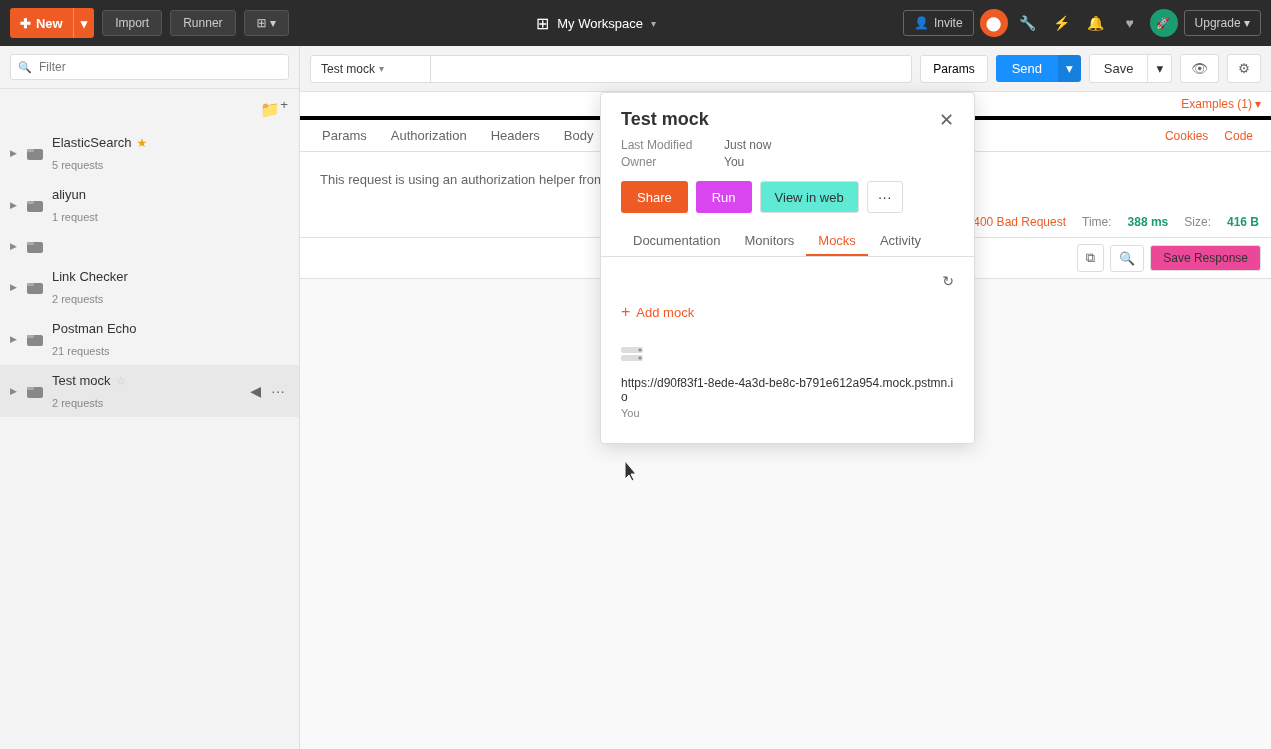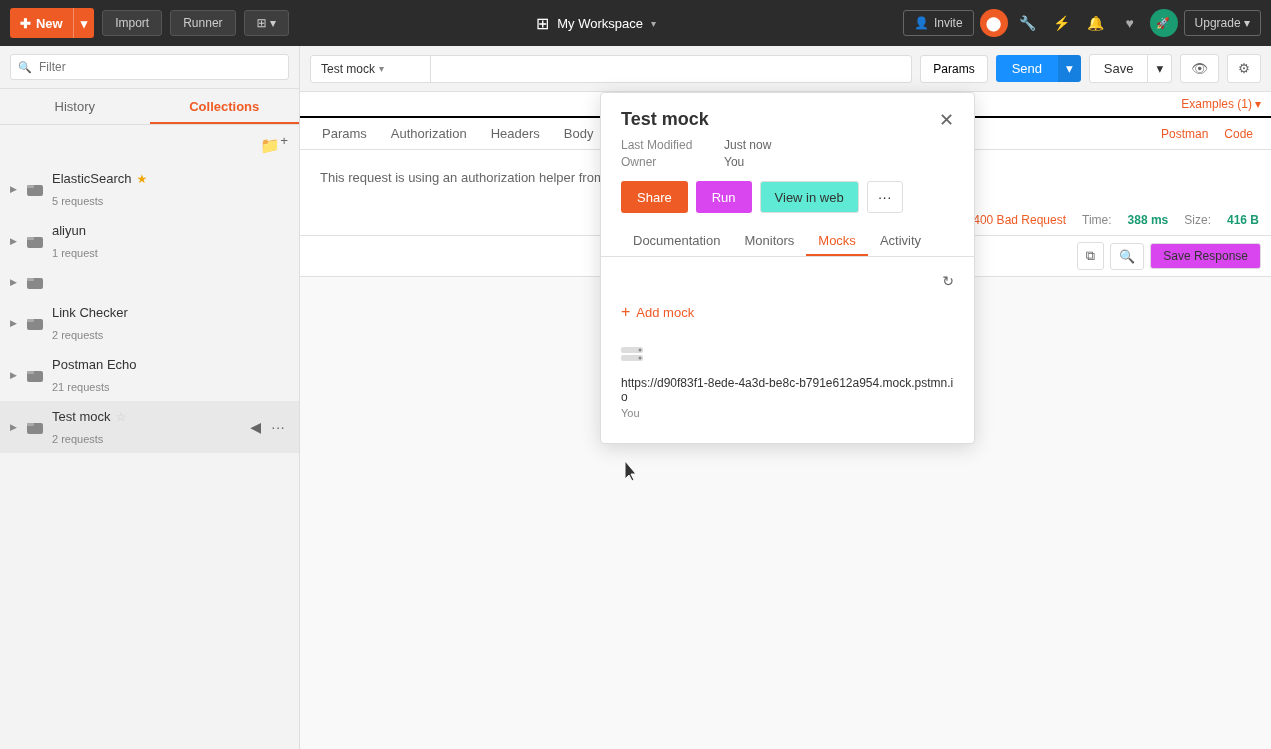--- a/index.html
+++ b/index.html
@@ -82,33 +82,33 @@
     .url-input { flex: 1; padding: 6px 10px; border: none; outline: none; font-size: 12px; color: #666; background: transparent; }
     .params-btn { background: white; border: 1px solid #ddd; border-radius: 3px; padding: 6px 12px; cursor: pointer; font-size: 12px; }
     .send-btn-group { display: flex; }
     .send-btn { background: #1890ff; color: white; border: none; border-radius: 3px 0 0 3px; padding: 6px 16px; cursor: pointer; font-size: 13px; font-weight: 500; }
     .send-arrow { background: #1680e0; color: white; border: none; border-radius: 0 3px 3px 0; padding: 6px 8px; cursor: pointer; }
     .save-btn-group { display: flex; }
     .save-btn { background: white; color: #333; border: 1px solid #ddd; border-radius: 3px 0 0 3px; padding: 6px 14px; cursor: pointer; font-size: 13px; }
     .save-arrow { background: white; color: #333; border: 1px solid #ddd; border-left: none; border-radius: 0 3px 3px 0; padding: 6px 8px; cursor: pointer; }
     .eye-btn { background: white; border: 1px solid #ddd; border-radius: 3px; padding: 6px 10px; cursor: pointer; color: #666; }
     .settings-btn { background: white; border: 1px solid #ddd; border-radius: 3px; padding: 6px 10px; cursor: pointer; color: #666; }
-    .examples-bar { display: flex; justify-content: flex-end; align-items: flex-start; padding: 5px 10px; border-bottom: 2px solid #000000; }
+    .examples-bar { display: flex; justify-content: flex-end; align-items: flex-start; padding: 5px 10px; border-bottom: 4px solid #000000; }
     .examples-link { color: #ef5b25; font-size: 12px; cursor: pointer; display: flex; align-items: center; gap: 3px; }
     .request-tabs { display: flex; border-bottom: 1px solid #e0e0e0; padding: 0 10px; background: white; }
     .req-tab { padding: 8px 12px; font-size: 13px; color: #666; cursor: pointer; }
     .response-area { flex: 1; display: flex; flex-direction: column; position: relative; }
     .auth-notice { padding: 20px; color: #666; font-size: 13px; }
     .auth-notice a { color: #1890ff; text-decoration: none; }
     .response-status-bar { display: flex; align-items: center; justify-content: flex-end; gap: 16px; padding: 8px 12px; border-bottom: 1px solid #e0e0e0; font-size: 12px; }
     .status-400 { color: #ef5b25; font-weight: 500; }
     .status-value { font-weight: 700; text-align: right; }
     .response-toolbar { display: flex; align-items: center; justify-content: flex-end; gap: 6px; padding: 6px 10px; border-bottom: 1px solid #e0e0e0; }
     .resp-icon-btn { background: white; border: 1px solid #ddd; border-radius: 3px; padding: 5px 8px; cursor: pointer; color: #666; font-size: 13px; }
-    .save-response-btn { background: #d946ef; border: 1px solid #ddd; border-radius: 3px; padding: 5px 12px; cursor: pointer; font-size: 12px; color: #333; }
+    .save-response-btn { background: #ec4899; border: 1px solid #ddd; border-radius: 3px; padding: 5px 12px; cursor: pointer; font-size: 12px; color: #333; }
     .response-body { flex: 1; background: #f9f9f9; padding: 10px; font-family: monospace; font-size: 12px; color: #333; overflow: auto; }
 
   </style>
 </head>
 <body>
 
 <div class="topbar">
   <button class="btn-new">
     <span class="btn-new-main">
       <span>✚</span>
@@ -146,24 +146,20 @@
 
 <div class="main">
 
   <div class="sidebar">
     <div class="sidebar-search">
       <div class="sidebar-search-wrap">
         <span class="search-icon">🔍</span>
         <input type="text" placeholder="Filter" style="">
       </div>
     </div>
-    <div class="sidebar-tabs">
-      <div class="sidebar-tab">History</div>
-      <div class="sidebar-tab active">Collections</div>
-    </div>
     <div class="sidebar-toolbar">
       <button class="sidebar-toolbar-btn" title="New collection">
         <span>📁<sup>+</sup></span>
       </button>
     </div>
     <div class="collection-list">
 
       <div class="collection-item">
         <span class="coll-arrow">▶</span>
         <span class="coll-icon" style="background:transparent;">
@@ -340,21 +336,21 @@
       </div>
       <div class="request-tabs">
         <div class="req-tab">Params</div>
         <div class="req-tab">Authorization</div>
         <div class="req-tab">Headers</div>
         <div class="req-tab">Body</div>
         <div class="req-tab">Pre-request Script</div>
         <div class="req-tab">Tests</div>
         <div style="flex:1;"></div>
         <span class="examples-link" style="color:#ef5b25;font-size:12px;align-self:center;padding:0 8px;">
-          <span>Postman</span>
+          <span>Cookies</span>
         </span>
         <span class="examples-link" style="color:#ef5b25;font-size:12px;align-self:center;padding:0 8px;">
           <span>Code</span>
         </span>
       </div>
       <div class="response-area">
         <div class="auth-notice">
           <span>This request is using an authorization helper from collection</span>
           <a href="#"> <span>Test mock</span></a>.
         </div>

